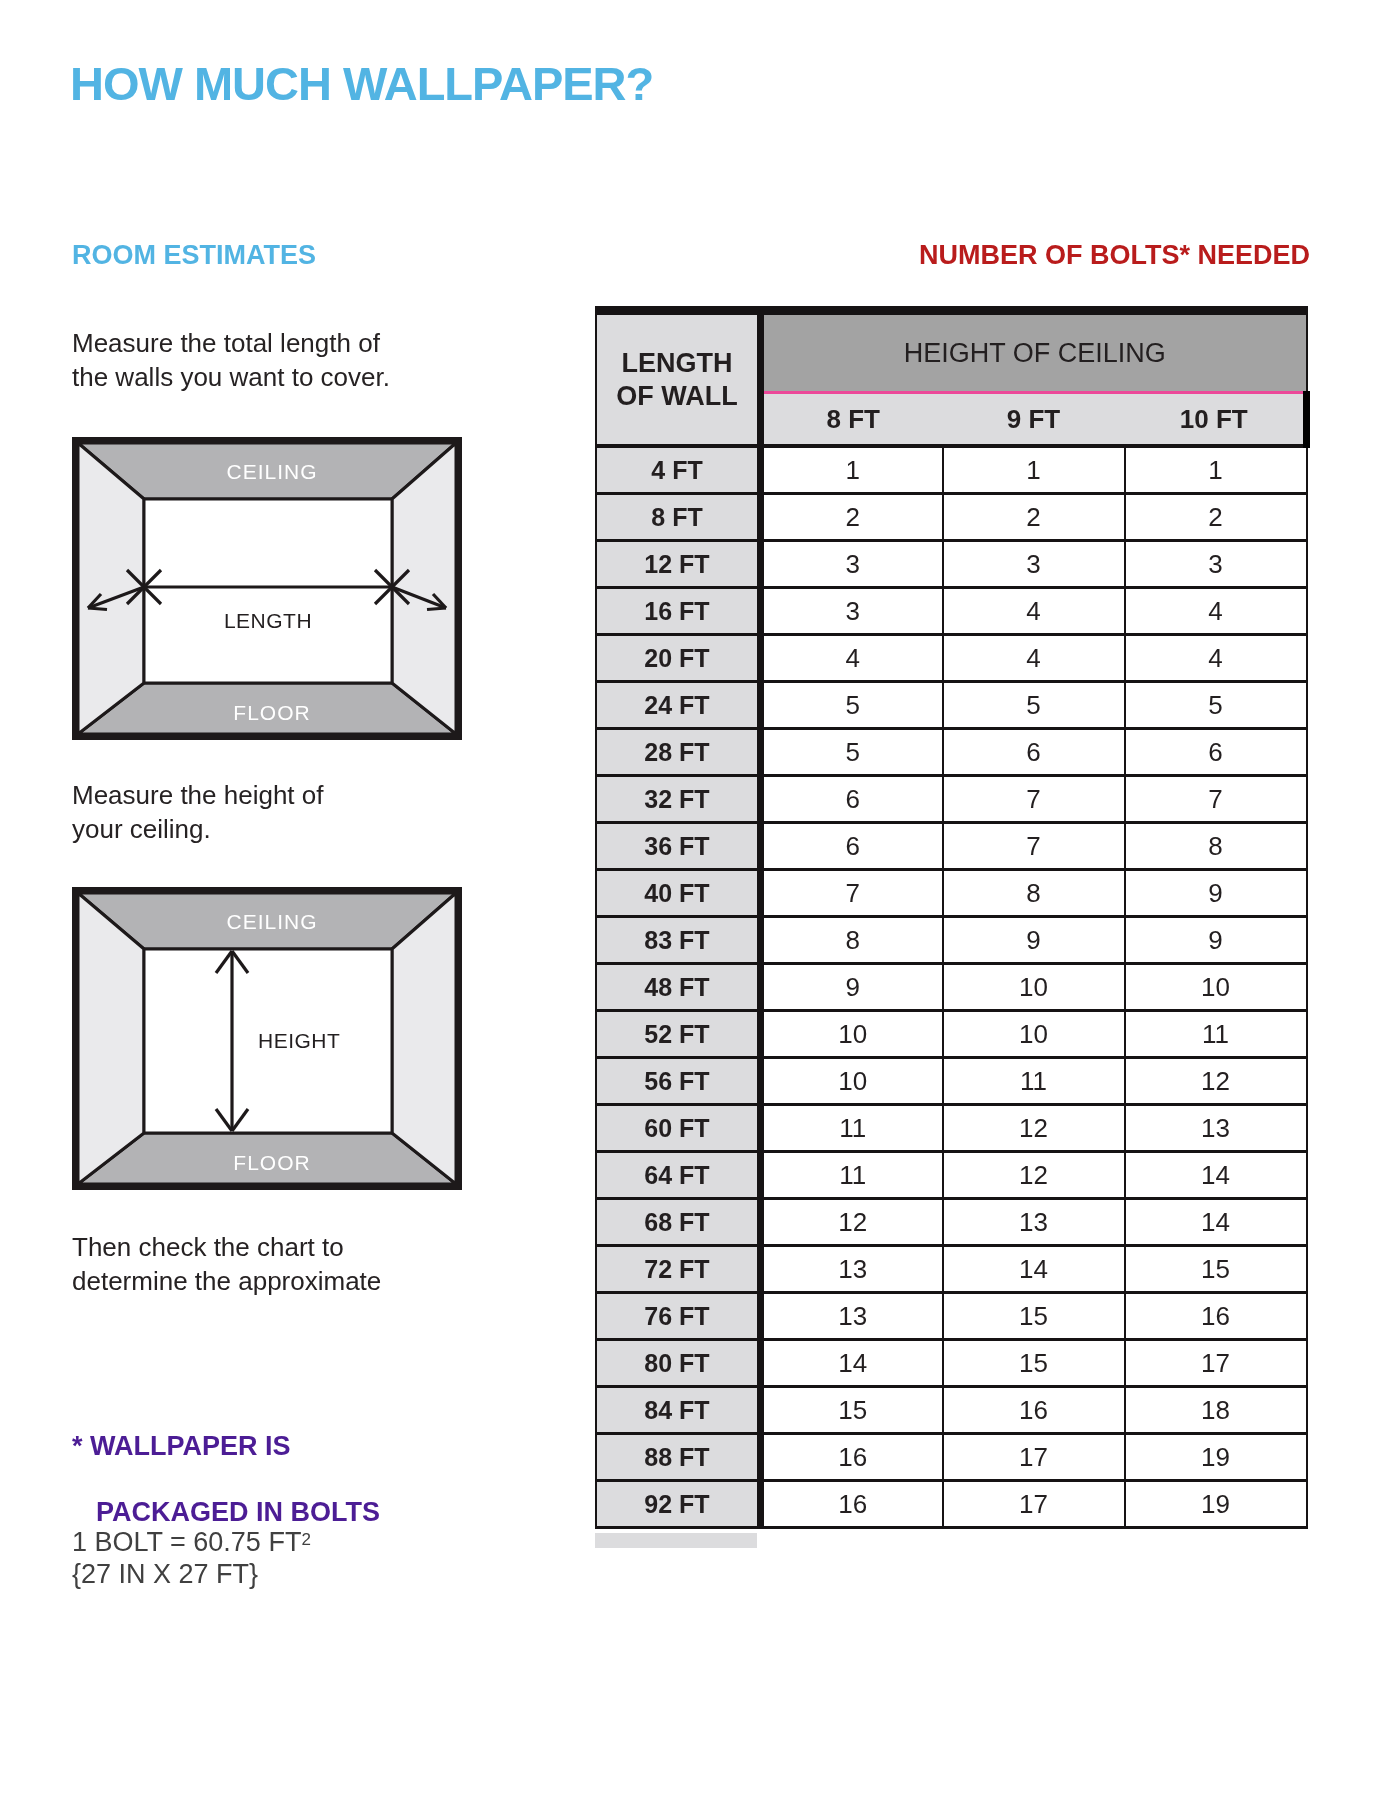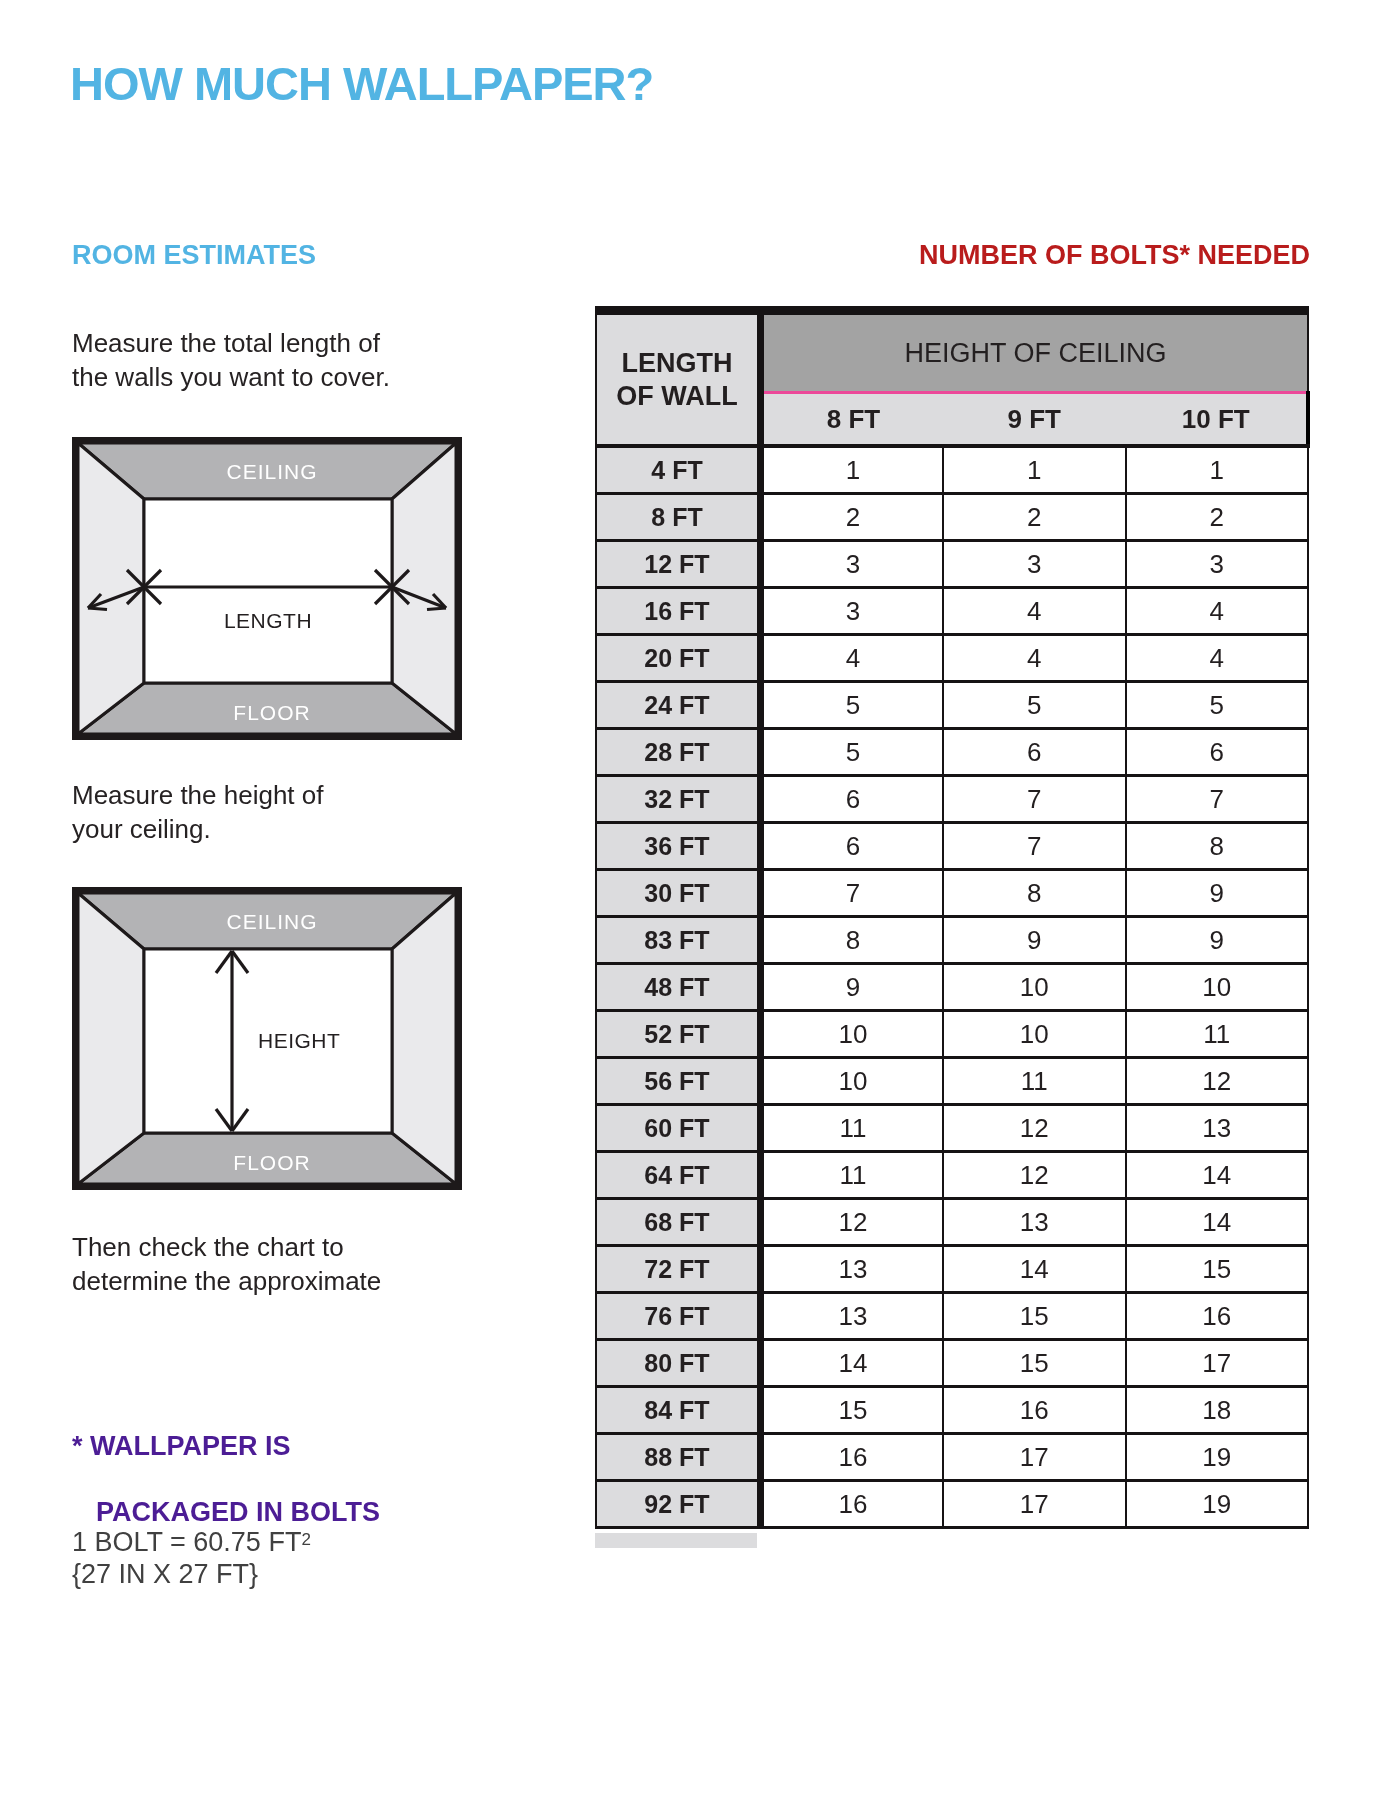--- a/index.html
+++ b/index.html
@@ -57,21 +57,21 @@
     border-right:7px solid #161314;border-bottom:4px solid #161314;
   }
   th.group{
     background:#a3a3a3;font-size:27px;font-weight:normal;
     height:76px;border-bottom:3px solid #ec4899;
   }
   tr.sub th{
     background:#dcdcde;font-size:26px;font-weight:bold;height:50px;
     border-left:0;border-right:0;border-bottom:4px solid #161314;
   }
-  tr.sub th:last-child{border-right:4px solid #000000;margin-top:27px;}
+  tr.sub th:last-child{border-right:7px solid #000000;margin-top:27px;}
   .bolt-table td{height:44px;border-top:3px solid #161314;border-bottom:3px solid #161314;}
   td.row-label{
     background:#dcdcde;font-weight:bold;font-size:25px;
     border-right:7px solid #161314;
   }
   td.val{background:#ffffff;font-size:26px;}
   .table-foot-strip{
     left:595px;top:1533px;width:162px;height:15px;background:#dcdcde;
   }
   
@@ -226,21 +226,21 @@
             <td class="val">7</td>
             <td class="val">7</td>
           </tr>
           <tr>
             <td class="row-label">36 FT</td>
             <td class="val">6</td>
             <td class="val">7</td>
             <td class="val">8</td>
           </tr>
           <tr>
-            <td class="row-label">30 FT</td>
+            <td class="row-label">40 FT</td>
             <td class="val">7</td>
             <td class="val">8</td>
             <td class="val">9</td>
           </tr>
           <tr>
             <td class="row-label">83 FT</td>
             <td class="val">8</td>
             <td class="val">9</td>
             <td class="val">9</td>
           </tr>

